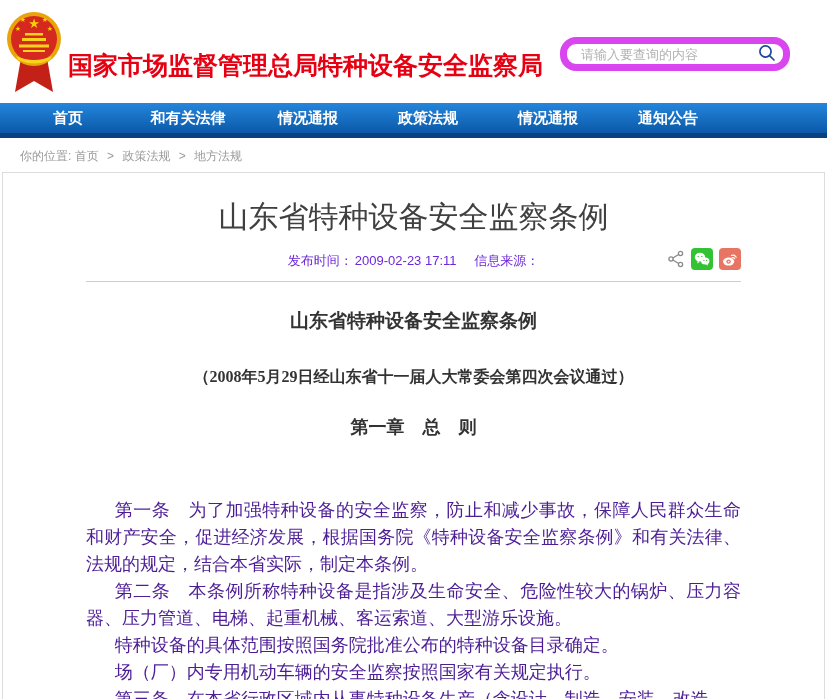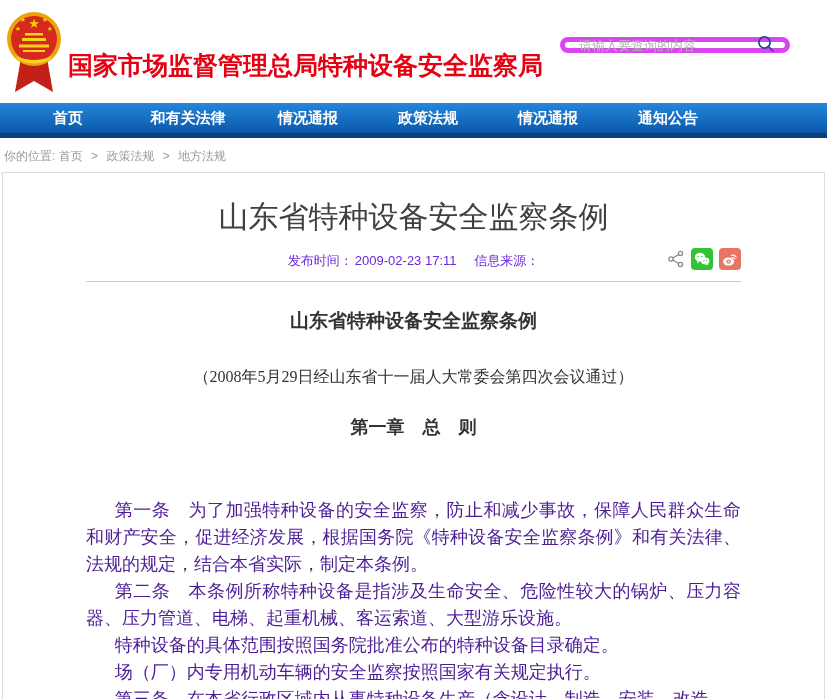--- a/index.html
+++ b/index.html
@@ -11,22 +11,22 @@
 
   
   .site-header { height:103px; background:#fff; position:relative; }
   .logo { position:absolute; left:6px; top:6px; width:56px; height:90px; }
   .site-title {
     position:absolute; left:68px; top:49px;
     font-size:25px; font-weight:bold; color:#e60012;
     letter-spacing:0px; white-space:nowrap;
   }
   .searchbox {
-    position:absolute; left:560px; top:37px; width:230px; height:16px;
-    border:5px solid #d946ef; border-radius:16px; background:#fff;
+    position:absolute; left:560px; top:37px; width:230px; height:34px;
+    border:7px solid #d946ef; border-radius:16px; background:#fff;
     display:flex; align-items:center; padding:0 8px 0 14px;
   }
   .searchbox input {
     flex:1; border:none; outline:none; font-size:13px; color:#333;
     font-family:"Liberation Sans",sans-serif; background:transparent;
   }
   .searchbox input::placeholder { color:#b3b3b3; }
   .search-btn { border:none; background:transparent; cursor:pointer; width:22px; height:22px; padding:0; }
 
   
@@ -35,21 +35,21 @@
     display:flex; padding-left:8px;
   }
   .nav-item {
     width:120px; color:#fff; font-size:15px; font-weight:bold;
     text-align:center; line-height:30px; text-decoration:none; cursor:pointer;
   }
   .nav-strip { height:5px; background:#0a3f80; }
 
   
   .breadcrumb {
-    padding:10px 0 9px 4px; font-size:12px; color:#9a9a9a;
+    padding:10px 0 9px 20px; font-size:12px; color:#9a9a9a;
   }
   .breadcrumb a { color:#9a9a9a; text-decoration:none; cursor:pointer; }
   .breadcrumb .sep { margin:0 5px; }
 
   
   .content-box {
     position:absolute; left:2px; right:2px; top:172px; bottom:-2px;
     border:1px solid #dcdcdc; background:#fff; overflow:hidden;
   }
   .inner { width:655px; margin:0 auto; }
@@ -76,21 +76,21 @@
   .sq.wechat { background:#32c232; }
   .sq.weibo  { background:#e87464; }
   .divider { border:none; border-top:1px solid #ccc; margin-top:7px; }
 
   
   article { font-family:"Liberation Serif","DejaVu Serif",serif; color:#333; }
   .doc-title {
     margin-top:26px; text-align:center; font-size:19px; font-weight:bold; color:#333;
   }
   .passed {
-    margin-top:33px; text-align:center; font-size:16px; color:#333;
+    margin-top:33px; text-align:center; font-size:16px; color:#333;font-weight:bold;
   }
   .chapter {
     margin-top:27px; text-align:center; font-size:18px; font-weight:bold; color:#333;
   }
   .body-text { margin-top:58px; }
   .body-p {
     font-size:18px; line-height:27px; color:#4c1d95;
     text-indent:1.6em; text-align:justify;
   }
 </style>

